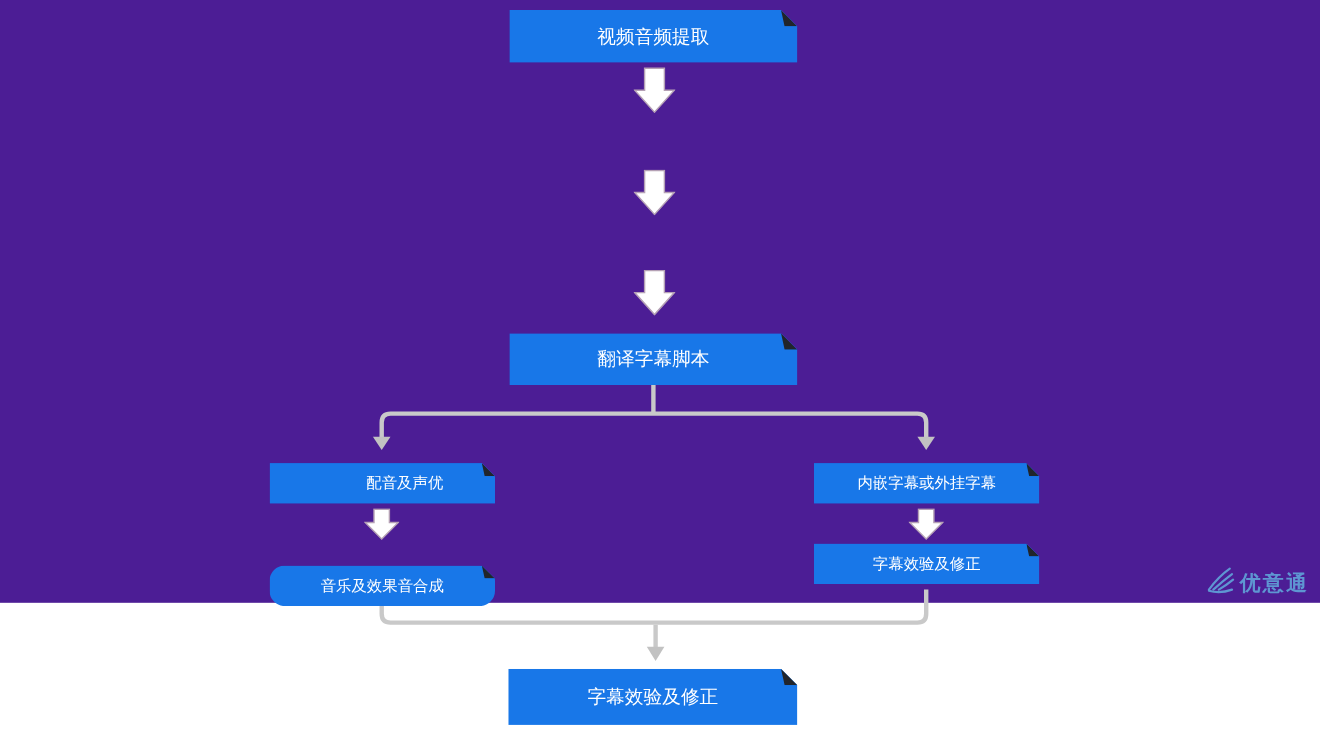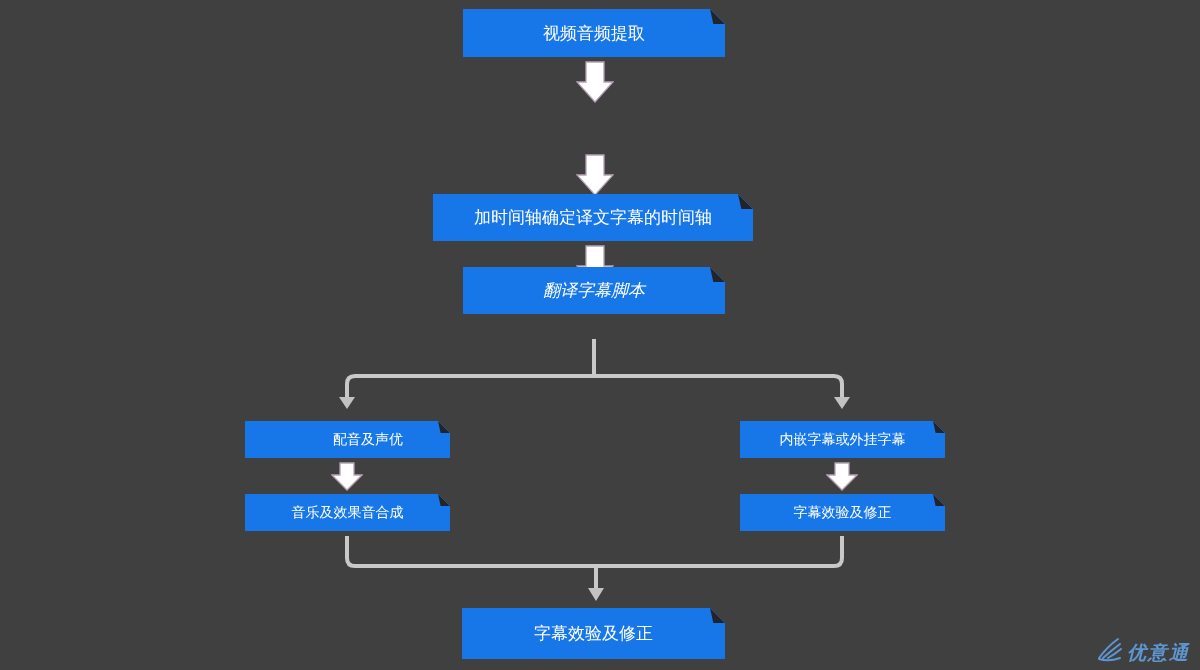--- a/index.html
+++ b/index.html
@@ -2,21 +2,21 @@
 <html><head>
 <meta charset="utf-8">
 <style>
   html,body{margin:0;padding:0;}
   body{
     width:1200px;height:670px;
     background:#ffffff;
     font-family:"Liberation Sans","DejaVu Sans",sans-serif;
     overflow:hidden;
   }
-  .canvas{position:relative;width:1200px;height:670px;background:#404040;}
+  .canvas{position:relative;width:1200px;height:548px;background:#4c1d95;}
   svg.overlay{position:absolute;left:0;top:0;width:1200px;height:670px;pointer-events:none;}
 
   .node{
     position:absolute;
     background:#1877E8;
     color:#ffffff;
     display:flex;align-items:center;justify-content:center;
     text-align:center;
     box-sizing:border-box;
     clip-path:polygon(0 0, calc(100% - 15px) 0, 100% 15px, 100% 100%, 0 100%);
@@ -33,21 +33,21 @@
 
   .blockarrow{position:absolute;}
   .blockarrow polygon{fill:#ffffff;stroke:#B5A1B5;stroke-width:1.3;}
 
   .logo{
     position:absolute;right:10px;bottom:8px;
     display:flex;align-items:flex-end;gap:4px;
     color:#5E96D2;
   }
   .logo .logo-text{
-    font-size:19px;font-style:italic;font-weight:600;
+    font-size:19px;font-weight:600;
     letter-spacing:2px;line-height:1;
     font-family:"Liberation Serif","DejaVu Serif",serif;
     text-align:right;
   }
 </style>
 </head>
 <body>
 
 <div class="canvas">
 
@@ -80,36 +80,32 @@
   <svg class="blockarrow" style="left:826px;top:462px;" width="32" height="29" viewBox="0 0 32 29">
     <polygon points="9,1 23,1 23,13 31,13 16,28 1,13 9,13"></polygon>
   </svg>
 
   <div class="node big" style="left:463px;top:9px;width:262px;height:48px;">
     <span>视频音频提取</span>
     <span class="fold"></span>
   </div>
 
 
-  <div class="node big" style="left:433px;top:194px;width:320px;height:47px;">
-    <span>加时间轴确定译文字幕的时间轴</span>
-    <span class="fold"></span>
-  </div>
 
-  <div class="node big" style="left:463px;top:267px;width:262px;height:47px;font-style:italic;">
+  <div class="node big" style="left:463px;top:303px;width:262px;height:47px;">
     <span>翻译字幕脚本</span>
     <span class="fold"></span>
   </div>
 
   <div class="node small" style="left:245px;top:421px;width:205px;height:37px;padding-left:41px;">
     <span>配音及声优</span>
     <span class="fold"></span>
   </div>
 
-  <div class="node small" style="left:245px;top:494px;width:205px;height:37px;">
+  <div class="node small" style="left:245px;top:514px;width:205px;height:37px;border-radius:14px;">
     <span>音乐及效果音合成</span>
     <span class="fold"></span>
   </div>
 
   <div class="node small" style="left:740px;top:494px;width:205px;height:37px;">
     <span>字幕效验及修正</span>
     <span class="fold"></span>
   </div>
 
   <div class="node small" style="left:740px;top:421px;width:205px;height:37px;">

